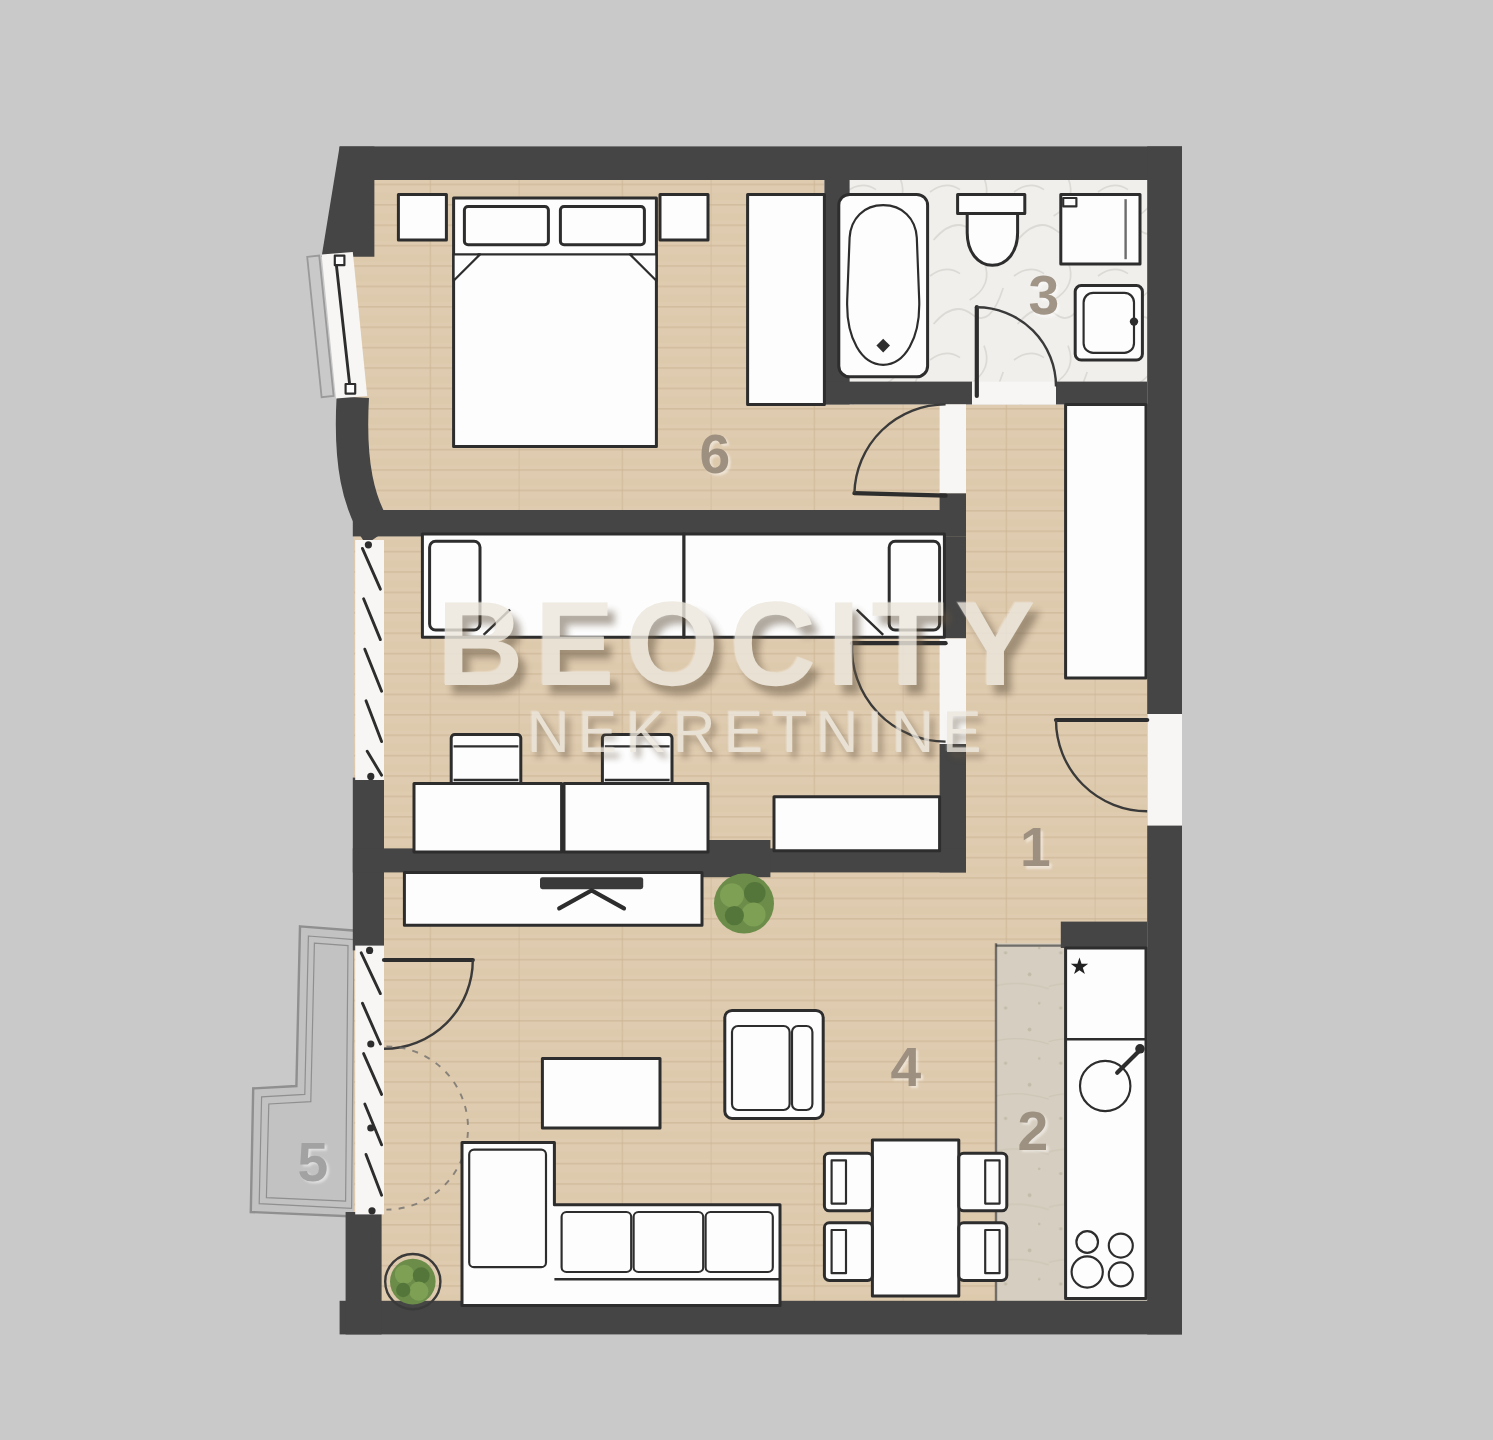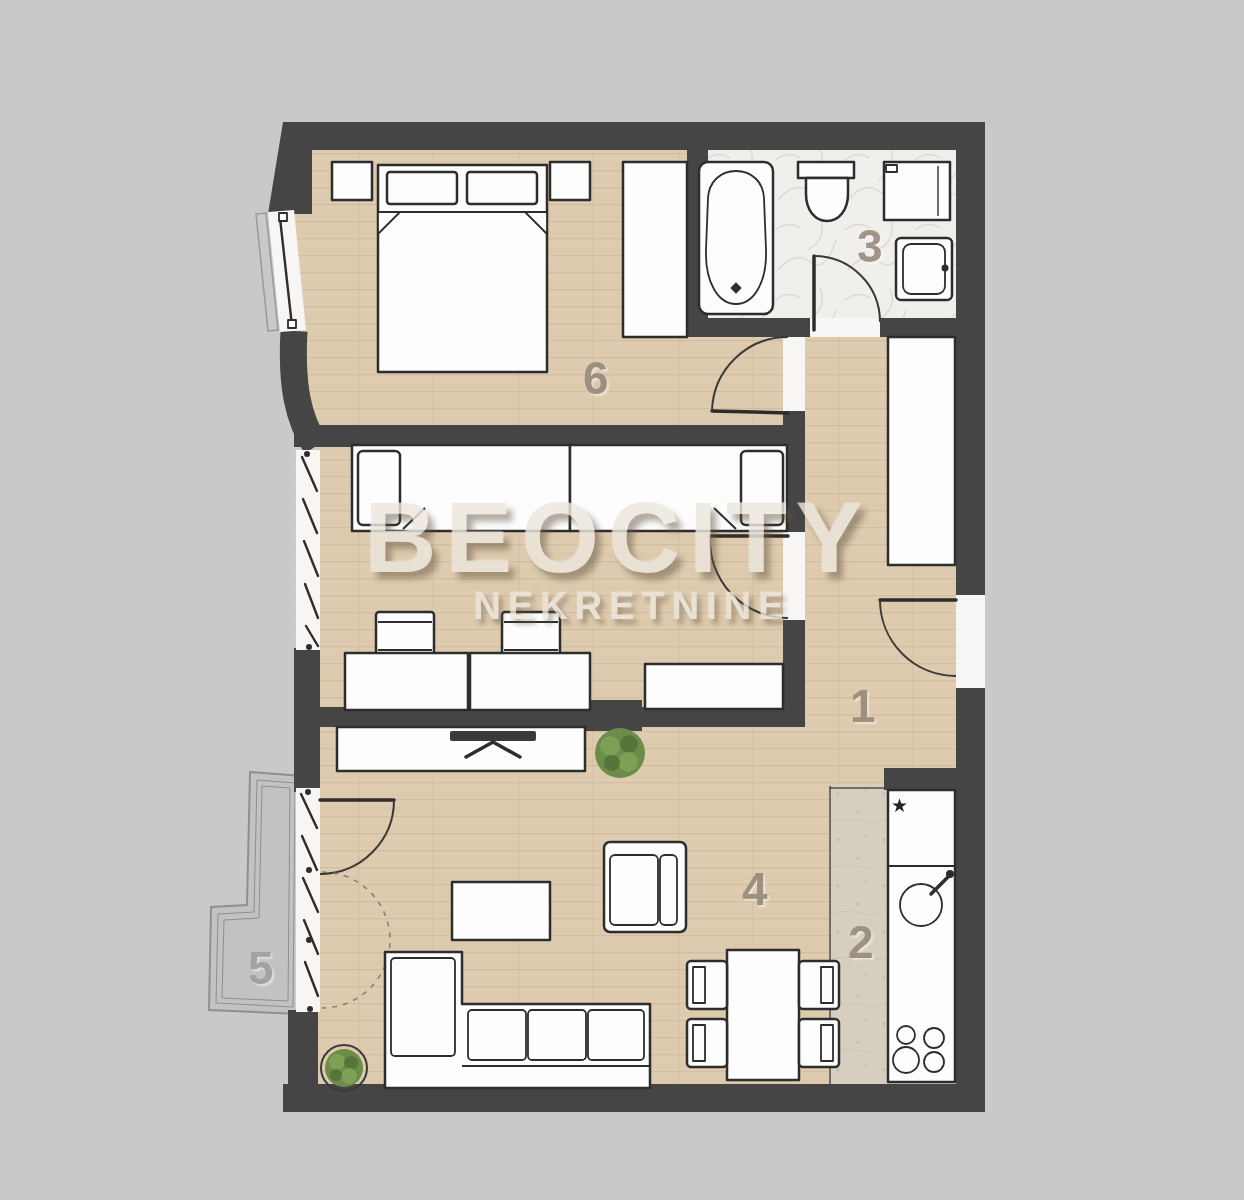--- a/index.html
+++ b/index.html
@@ -52,21 +52,21 @@
   .roomnum-gray{fill:var(--room-number-gray);}
   .star{font:bold 19px "DejaVu Sans", sans-serif;fill:#222;}
 
   .wm{position:absolute;left:0;right:8px;top:490px;text-align:center;pointer-events:none;}
   .wm-brand{
     font-family:"Liberation Sans", sans-serif;font-weight:bold;font-size:100px;line-height:.95;
     letter-spacing:9px;color:var(--watermark);opacity:.82;
     text-shadow:6px 7px 6px rgba(100,85,66,.62), -1px -1px 1px rgba(255,255,255,.35);
   }
   .wm-sub{
-    font-family:"Liberation Sans", sans-serif;font-weight:bold;font-size:38px;line-height:1;
+    font-family:"Liberation Sans", sans-serif;font-weight:normal;font-size:49px;line-height:1;
     letter-spacing:7px;color:var(--watermark);opacity:.80;margin-top:2px;
     text-shadow:4px 5px 5px rgba(100,85,66,.6), -1px -1px 1px rgba(255,255,255,.3);
     margin-left:28px;
   }
 </style>
 </head>
 <body>
 
 <div id="canvas">
 

